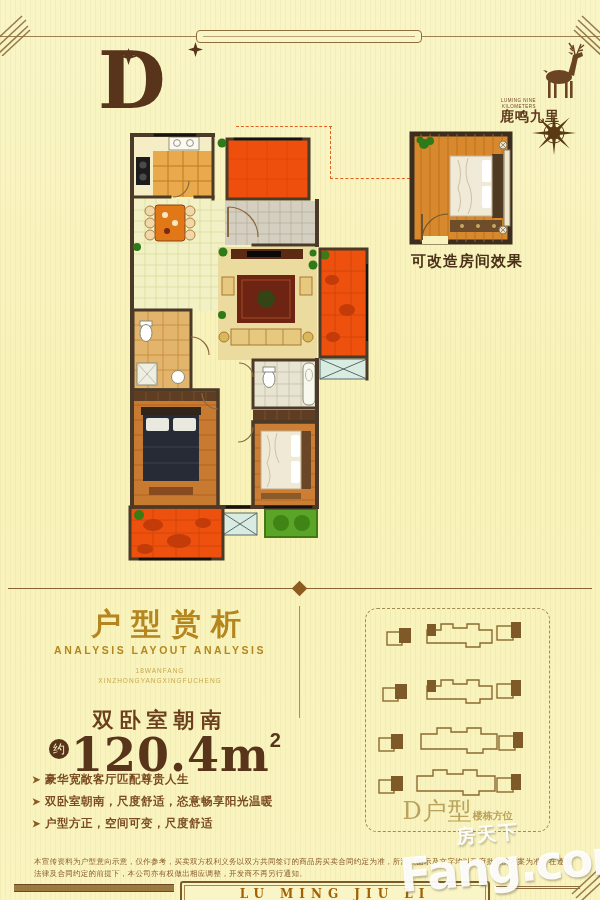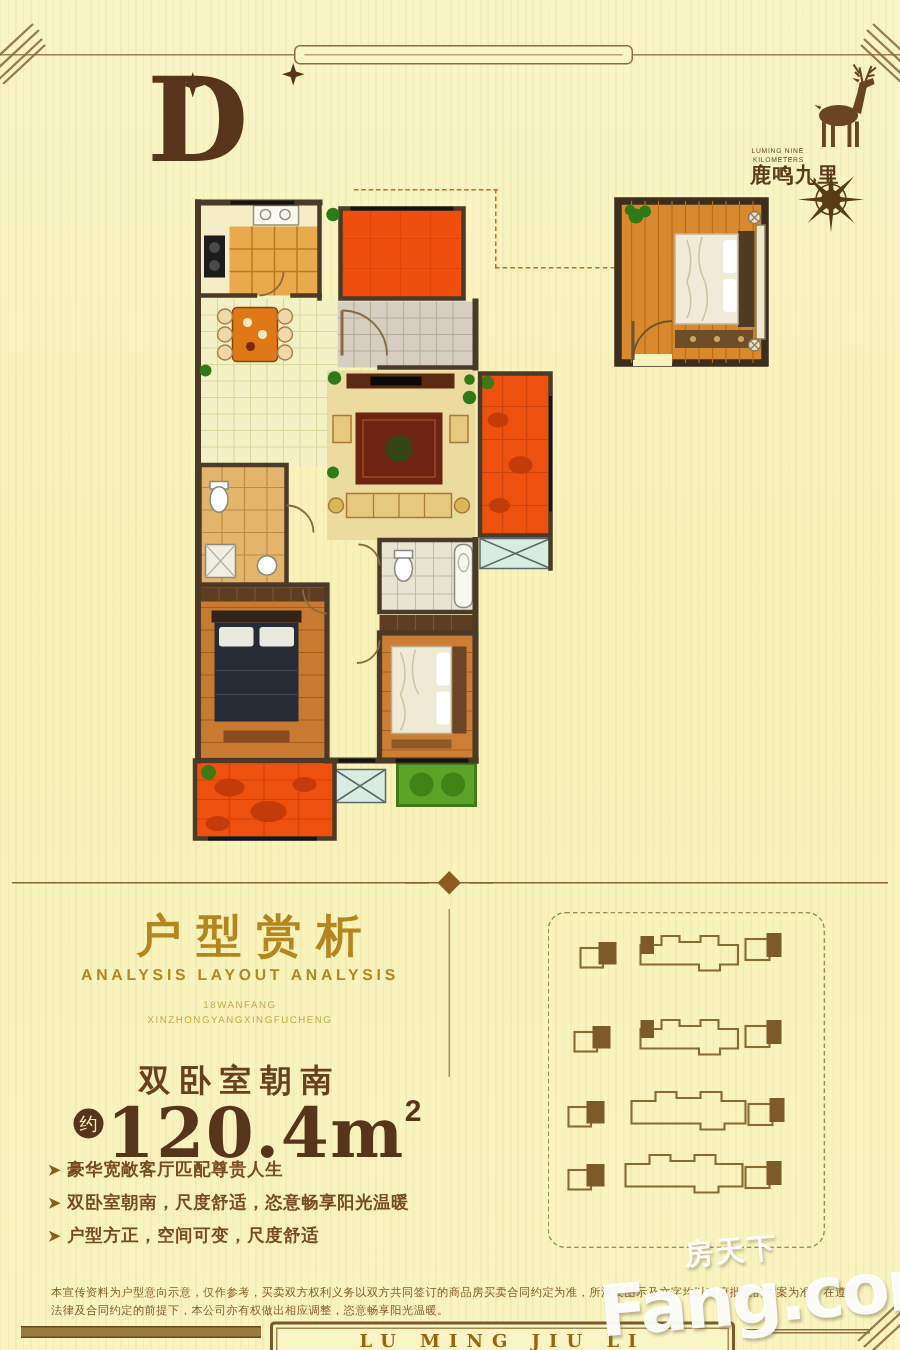--- a/index.html
+++ b/index.html
@@ -328,20 +328,21 @@
         <circle cx="16" cy="16" r="5"></circle>
         <circle cx="22" cy="13" r="4"></circle>
         <circle cx="12" cy="12" r="3.5"></circle>
       </g>
     <g fill="#e8e0c8" stroke="#8a7a5a">
         <circle cx="95" cy="17" r="4"></circle>
         <circle cx="95" cy="102" r="4"></circle>
       </g>
     <path d="M92,14 L98,20 M98,14 L92,20 M92,99 L98,105 M98,99 L92,105" stroke="#8a7a5a" stroke-width=".8"></path>
   </svg>
+  <div class="abs convert-caption">可改造房间效果</div>
 
   <div class="abs mid-line"></div>
   <div class="abs mid-diamond"></div>
   <div class="abs mid-tick-l"></div>
   <div class="abs mid-tick-r"></div>
   <div class="abs v-divider"></div>
 
   <div class="abs an-title">户型赏析</div>
   <div class="abs an-sub">ANALYSIS LAYOUT ANALYSIS</div>
   <div class="abs an-tag">
@@ -380,24 +381,27 @@
         <rect x="146" y="14" width="10" height="16"></rect>
       <rect x="30" y="76" width="12" height="15"></rect>
         <rect x="62" y="72" width="9" height="12"></rect>
         <rect x="146" y="72" width="10" height="16"></rect>
       <rect x="26" y="126" width="12" height="15"></rect>
         <rect x="148" y="124" width="10" height="16"></rect>
       <rect x="26" y="168" width="12" height="15"></rect>
         <rect x="146" y="166" width="10" height="16"></rect>
     </g>
   </svg>
+  <div class="abs site-caption">
+    <span class="main">D户型</span><span class="sub">楼栋方位</span>
+  </div>
 
   <div class="abs disclaimer">
     <div>本宣传资料为户型意向示意，仅作参考，买卖双方权利义务以双方共同签订的商品房买卖合同约定为准，所涉及图示及文字均以政府批准的方案为准，在遵循</div>
-    <div>法律及合同约定的前提下，本公司亦有权做出相应调整，恣意畅享阳光温暖。</div>
+    <div>法律及合同约定的前提下，本公司亦有权做出相应调整，开发商不再另行通知。</div>
   </div>
 
   <div class="abs footer-left-bar"></div>
   <div class="abs footer-box">
     <div class="inner">LU MING JIU LI</div>
   </div>
   <div class="abs footer-right-line"></div>
   <svg class="abs corner" style="left:560px;top:870px" width="44" height="34">
     <g stroke="#8d6d3c" stroke-width="1.5" fill="none">
       <path d="M44,2 L16,28"></path>

